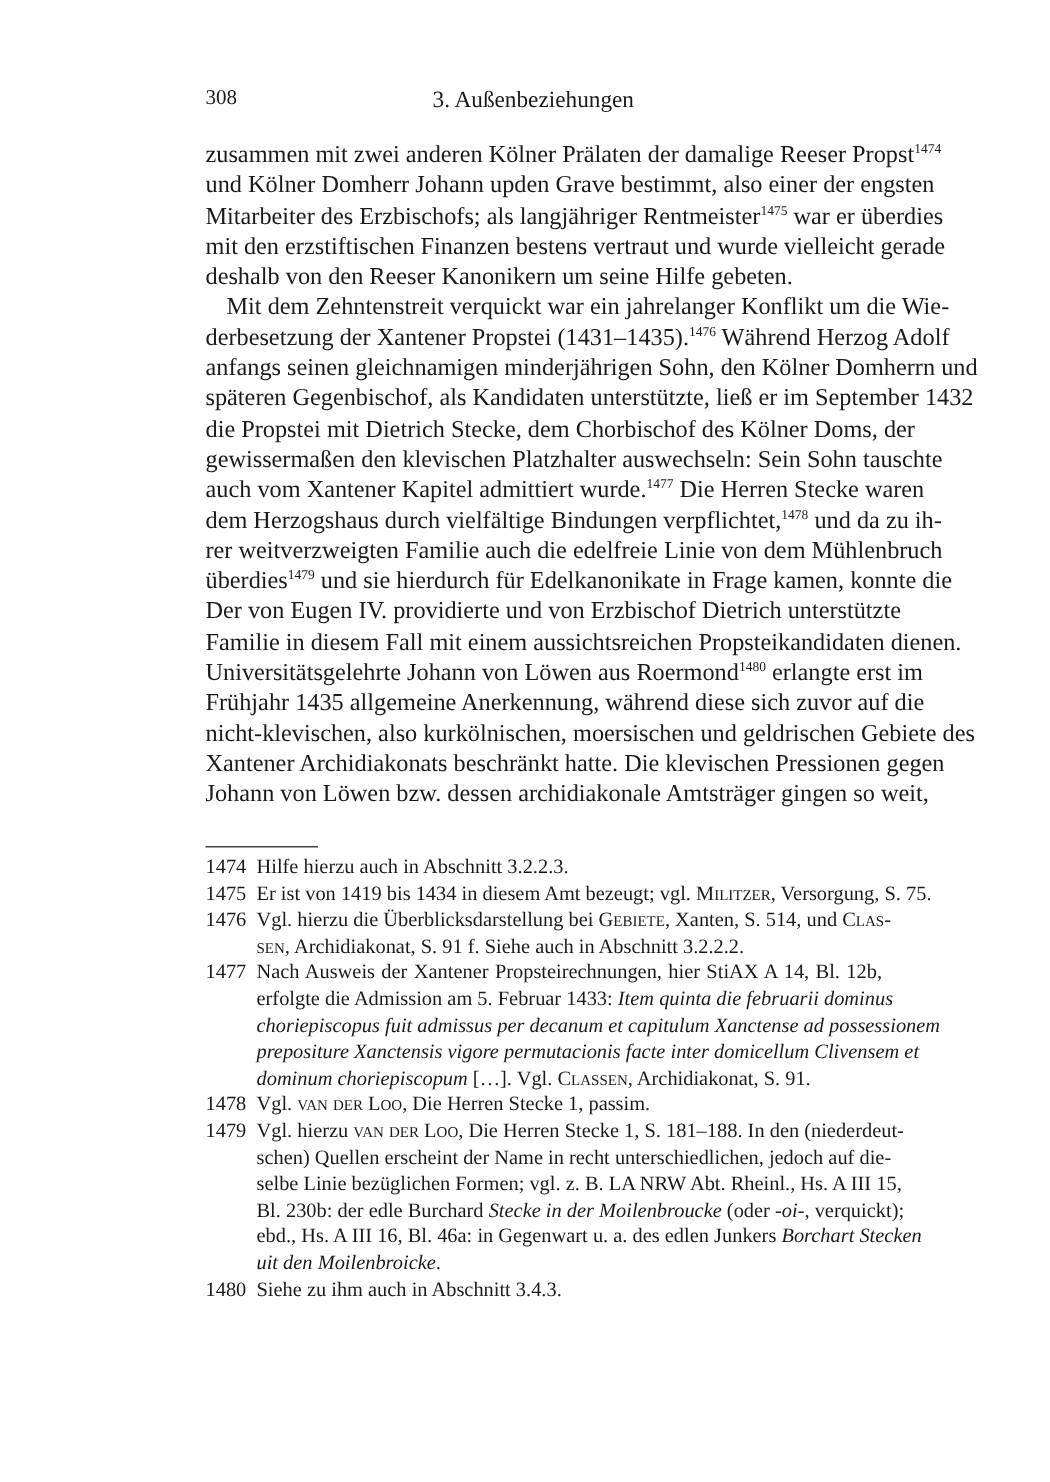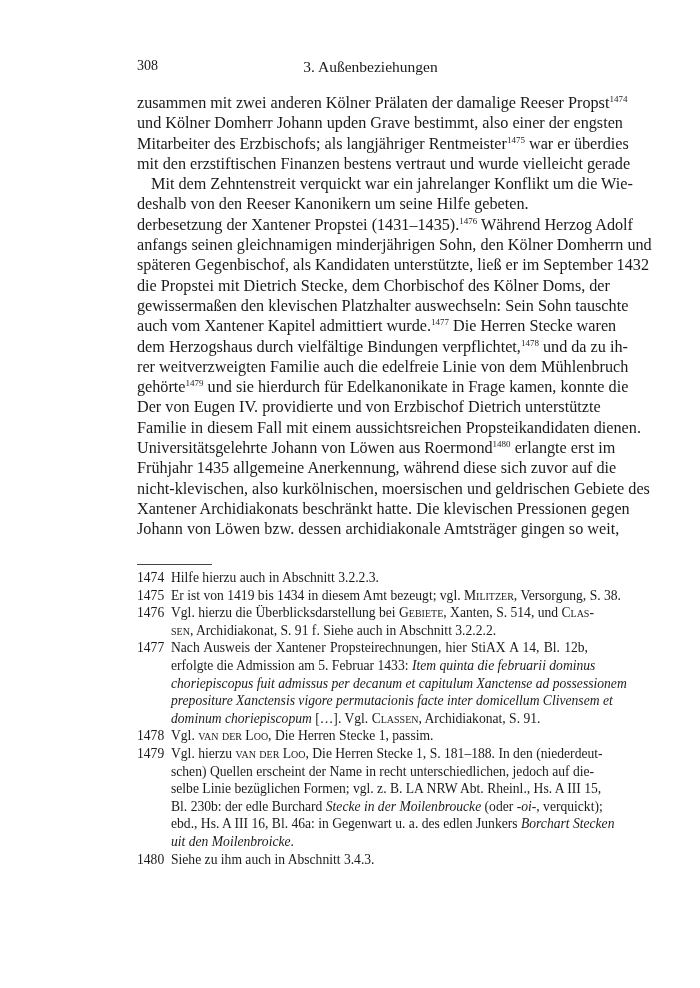--- a/index.html
+++ b/index.html
@@ -1,19 +1,19 @@
 <!DOCTYPE html>
 <html><head>
 <meta charset="utf-8">
 <style>
   html, body { margin: 0; padding: 0; background: #ffffff; }
   body { width: 700px; height: 988px; position: relative; overflow: hidden;
          font-family: "Liberation Serif", "DejaVu Serif", serif; color: #1a1a1a; }
   .page-number { position: absolute; left: 137px; top: 58px; font-size: 14px; }
-  .running-head { position: absolute; left: 145px; width: 451px; top: 58px; text-align: center; font-size: 15.5px; }
+  .running-head { position: absolute; left: 130px; width: 451px; top: 58px; text-align: center; font-size: 15.5px; }
   .body { position: absolute; left: 137px; top: 93px; width: 451px; }
   .line { height: 20.3px; line-height: 20.3px; font-size: 16.2px; white-space: nowrap;
           text-align: justify; text-align-last: justify; }
   .line.last { text-align-last: left; }
   .line.indent { padding-left: 14px; }
   sup { font-size: 9px; line-height: 0; vertical-align: 6px; }
   .rule { position: absolute; left: 137px; top: 564px; width: 75px; height: 0; border-top: 1px solid #444; }
   .footnotes { position: absolute; left: 137px; top: 569px; width: 451px; }
   .fn-line { height: 17.6px; line-height: 17.6px; font-size: 13.6px; white-space: nowrap; position: relative; }
   .fn-num { position: absolute; left: 0; top: 0; }
@@ -26,52 +26,52 @@
 <body>
 
 <div class="page-number">308</div>
 <div class="running-head">3. Außenbeziehungen</div>
 
 <div class="body">
   <div class="line"><span>zusammen mit zwei anderen Kölner Prälaten der damalige Reeser Propst</span><sup>1474</sup></div>
   <div class="line">und Kölner Domherr Johann upden Grave bestimmt, also einer der engsten</div>
   <div class="line"><span>Mitarbeiter des Erzbischofs; als langjähriger Rentmeister</span><sup>1475</sup><span> war er überdies</span></div>
   <div class="line">mit den erzstiftischen Finanzen bestens vertraut und wurde vielleicht gerade</div>
+  <div class="line last">deshalb von den Reeser Kanonikern um seine Hilfe gebeten.</div>
   <div class="line indent">Mit dem Zehntenstreit verquickt war ein jahrelanger Konflikt um die Wie-</div>
-  <div class="line last">deshalb von den Reeser Kanonikern um seine Hilfe gebeten.</div>
   <div class="line"><span>derbesetzung der Xantener Propstei (1431–1435).</span><sup>1476</sup><span> Während Herzog Adolf</span></div>
   <div class="line">anfangs seinen gleichnamigen minderjährigen Sohn, den Kölner Domherrn und</div>
   <div class="line">späteren Gegenbischof, als Kandidaten unterstützte, ließ er im September 1432</div>
   <div class="line">die Propstei mit Dietrich Stecke, dem Chorbischof des Kölner Doms, der</div>
   <div class="line">gewissermaßen den klevischen Platzhalter auswechseln: Sein Sohn tauschte</div>
   <div class="line"><span>auch vom Xantener Kapitel admittiert wurde.</span><sup>1477</sup><span> Die Herren Stecke waren</span></div>
   <div class="line"><span>dem Herzogshaus durch vielfältige Bindungen verpflichtet,</span><sup>1478</sup><span> und da zu ih-</span></div>
   <div class="line">rer weitverzweigten Familie auch die edelfreie Linie von dem Mühlenbruch</div>
-  <div class="line"><span>gehörte</span><sup>1479</sup><span> und sie hierdurch für Edelkanonikate in Frage kamen, konnte die</span></div>
+  <div class="line"><span>überdies</span><sup>1479</sup><span> und sie hierdurch für Edelkanonikate in Frage kamen, konnte die</span></div>
   <div class="line">Der von Eugen IV. providierte und von Erzbischof Dietrich unterstützte</div>
   <div class="line">Familie in diesem Fall mit einem aussichtsreichen Propsteikandidaten dienen.</div>
   <div class="line"><span>Universitätsgelehrte Johann von Löwen aus Roermond</span><sup>1480</sup><span> erlangte erst im</span></div>
   <div class="line">Frühjahr 1435 allgemeine Anerkennung, während diese sich zuvor auf die</div>
   <div class="line">nicht-klevischen, also kurkölnischen, moersischen und geldrischen Gebiete des</div>
   <div class="line">Xantener Archidiakonats beschränkt hatte. Die klevischen Pressionen gegen</div>
   <div class="line">Johann von Löwen bzw. dessen archidiakonale Amtsträger gingen so weit,</div>
 </div>
 
 <div class="rule"></div>
 
 <div class="footnotes">
 
   <div class="fn-line">
     <span class="fn-num">1474</span>
     <span class="fn-text last">Hilfe hierzu auch in Abschnitt 3.2.2.3.</span>
   </div>
 
   <div class="fn-line">
     <span class="fn-num">1475</span>
-    <span class="fn-text last"><span>Er ist von 1419 bis 1434 in diesem Amt bezeugt; vgl. </span><span class="sc">Militzer</span><span>, Versorgung, S. 38.</span></span>
+    <span class="fn-text last"><span>Er ist von 1419 bis 1434 in diesem Amt bezeugt; vgl. </span><span class="sc">Militzer</span><span>, Versorgung, S. 75.</span></span>
   </div>
 
   <div class="fn-line">
     <span class="fn-num">1476</span>
     <span class="fn-text"><span>Vgl. hierzu die Überblicksdarstellung bei </span><span class="sc">Gebiete</span><span>, Xanten, S. 514, und </span><span class="sc">Clas-</span></span>
   </div>
   <div class="fn-line">
     <span class="fn-text last"><span class="sc">sen</span><span>, Archidiakonat, S. 91 f. Siehe auch in Abschnitt 3.2.2.2.</span></span>
   </div>
 

